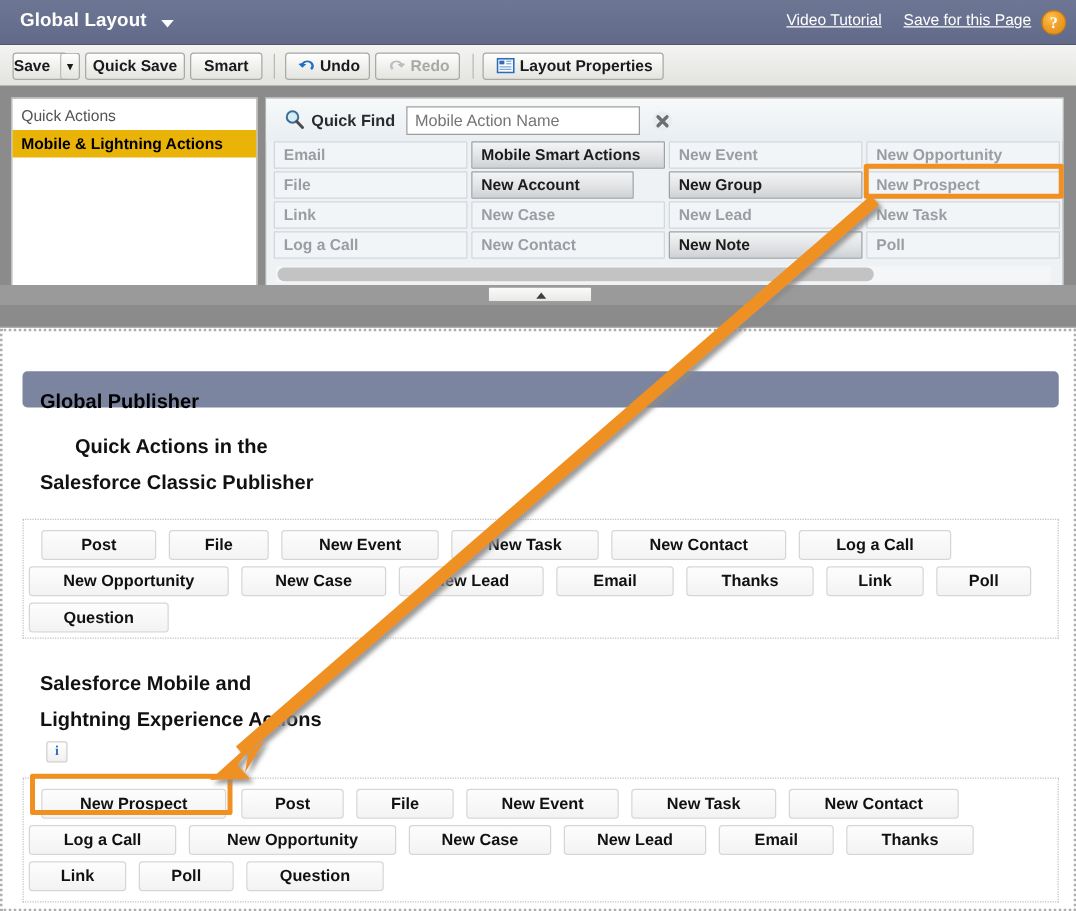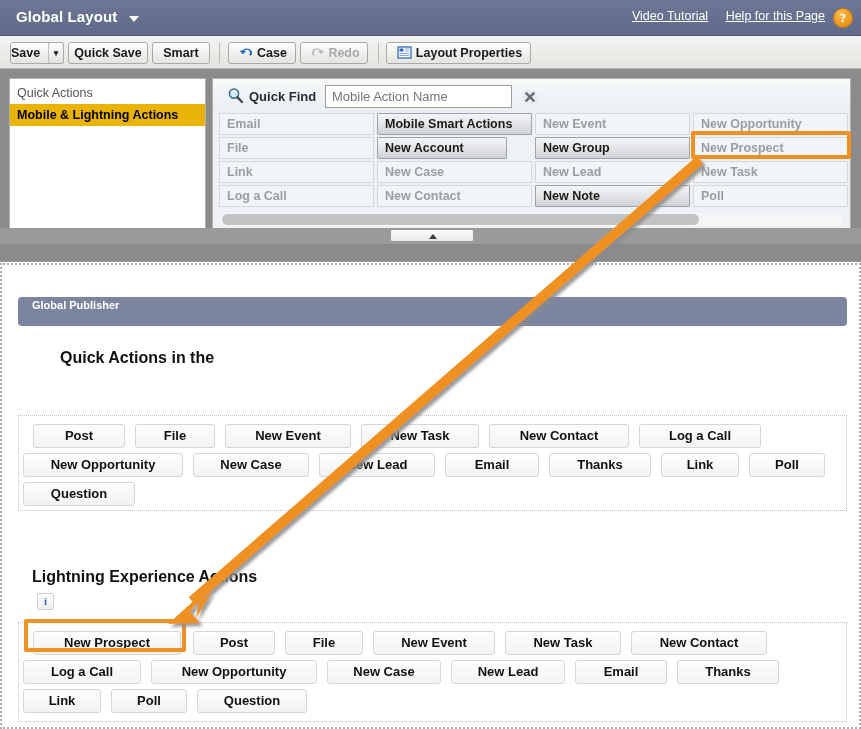--- a/index.html
+++ b/index.html
@@ -204,22 +204,22 @@
     border-left: 2px dotted #aeaeae;
     border-right: 2px dotted #aeaeae;
     border-bottom: 2px dotted #aeaeae;
   }
   .gp-bar {
     position: absolute; left: 16px; top: 32px; width: 829px; height: 29px;
     background: #7c85a0;
     border-radius: 4px;
   }
   .gp-bar span {
-    position: absolute; left: 14px; top: 2px;
-    color: #ffffff; font-size: 11px; font-weight: bold;
+    position: absolute; left: 14px; top: 16px;
+    color: #000000; font-size: 16px; font-weight: bold;
   }
   .sect-title {
     position: absolute; left: 30px;
     font-size: 16px; font-weight: bold; color: #111111;
     white-space: nowrap;
   }
   .dashbox {
     position: absolute;
     border: 1px dotted #c2c2c2;
   }
@@ -263,39 +263,39 @@
 
 <div id="screen">
 
   <div id="editor">
 
     <div class="titlebar">
       <div class="title-text">Global Layout</div>
       <div class="title-caret"></div>
       <div class="title-links">
         <a>Video Tutorial</a>
-        <a>Help for this Page</a>
+        <a>Save for this Page</a>
       </div>
       <div class="help-badge">?</div>
     </div>
 
     <div class="toolbar">
       <div class="btn" style="left:10px; width:44px; padding-right:14px;">Save</div>
       <div class="btn" style="left:48px; width:16px; border-left:1px solid #bdbdba; font-size:9px; line-height:20px;">▾</div>
       <div class="btn" style="left:68px; width:80px;">Quick Save</div>
       <div class="btn" style="left:152px; width:58px;">Smart</div>
 
       <div class="sep" style="left:219px;"></div>
 
       <div class="btn" style="left:228px; width:68px; padding-left:2px;">
         <span class="ico-undo">
           <svg width="15" height="13" viewBox="0 0 15 13">
             <path d="M3.6 4.3 C6 1.6 10.6 1.9 12.4 4.6 C13.6 6.4 13.2 8.7 11.6 10 L10.1 8.6 C11.2 7.8 11.4 6.3 10.6 5.2 C9.4 3.5 6.6 3.4 5.1 5.1 L7.1 5.1 L3.9 8.2 L0.8 5.1 Z" fill="#1f6fc4"></path>
           </svg>
-        </span><span>Case</span>
+        </span><span>Undo</span>
       </div>
 
       <div class="btn btn-disabled" style="left:300px; width:68px; padding-left:2px;">
         <span class="ico-redo">
           <svg width="15" height="13" viewBox="0 0 15 13">
             <path d="M11.4 4.3 C9 1.6 4.4 1.9 2.6 4.6 C1.4 6.4 1.8 8.7 3.4 10 L4.9 8.6 C3.8 7.8 3.6 6.3 4.4 5.2 C5.6 3.5 8.4 3.4 9.9 5.1 L7.9 5.1 L11.1 8.2 L14.2 5.1 Z" fill="#bdbdbd"></path>
           </svg>
         </span><span>Redo</span>
       </div>
 
@@ -377,20 +377,21 @@
     </div>
   </div>
 
   <div id="preview">
 
     <div class="gp-bar">
       <span>Global Publisher</span>
     </div>
 
     <div class="sect-title" style="top:84px;margin-left:28px;">Quick Actions in the</div>
+    <div class="sect-title" style="top:113px;">Salesforce Classic Publisher</div>
 
     <div class="dashbox" style="left:16px; top:150px; width:829px; height:96px;">
 
       <div class="pbtn" style="left:14px;  top:8px;  width:92px;">Post</div>
       <div class="pbtn" style="left:116px; top:8px;  width:80px;">File</div>
       <div class="pbtn" style="left:206px; top:8px;  width:126px;">New Event</div>
       <div class="pbtn" style="left:342px; top:8px;  width:118px;">New Task</div>
       <div class="pbtn" style="left:470px; top:8px;  width:140px;">New Contact</div>
       <div class="pbtn" style="left:620px; top:8px;  width:122px;">Log a Call</div>
 
@@ -398,20 +399,21 @@
       <div class="pbtn" style="left:174px; top:37px; width:116px;">New Case</div>
       <div class="pbtn" style="left:300px; top:37px; width:116px;">New Lead</div>
       <div class="pbtn" style="left:426px; top:37px; width:94px;">Email</div>
       <div class="pbtn" style="left:530px; top:37px; width:102px;">Thanks</div>
       <div class="pbtn" style="left:642px; top:37px; width:78px;">Link</div>
       <div class="pbtn" style="left:730px; top:37px; width:76px;">Poll</div>
 
       <div class="pbtn" style="left:4px;   top:66px; width:112px;">Question</div>
     </div>
 
+    <div class="sect-title" style="top:274px;">Salesforce Mobile and</div>
     <div class="sect-title" style="top:303px;">Lightning Experience Actions</div>
 
     <div class="info-btn" style="top:328px;">i</div>
 
     <div class="dashbox" style="left:16px; top:357px; width:829px; height:100px;">
 
       <div class="pbtn" style="left:14px;  top:8px;  width:148px;">New Prospect</div>
       <div class="pbtn" style="left:174px; top:8px;  width:82px;">Post</div>
       <div class="pbtn" style="left:266px; top:8px;  width:78px;">File</div>
       <div class="pbtn" style="left:354px; top:8px;  width:122px;">New Event</div>

